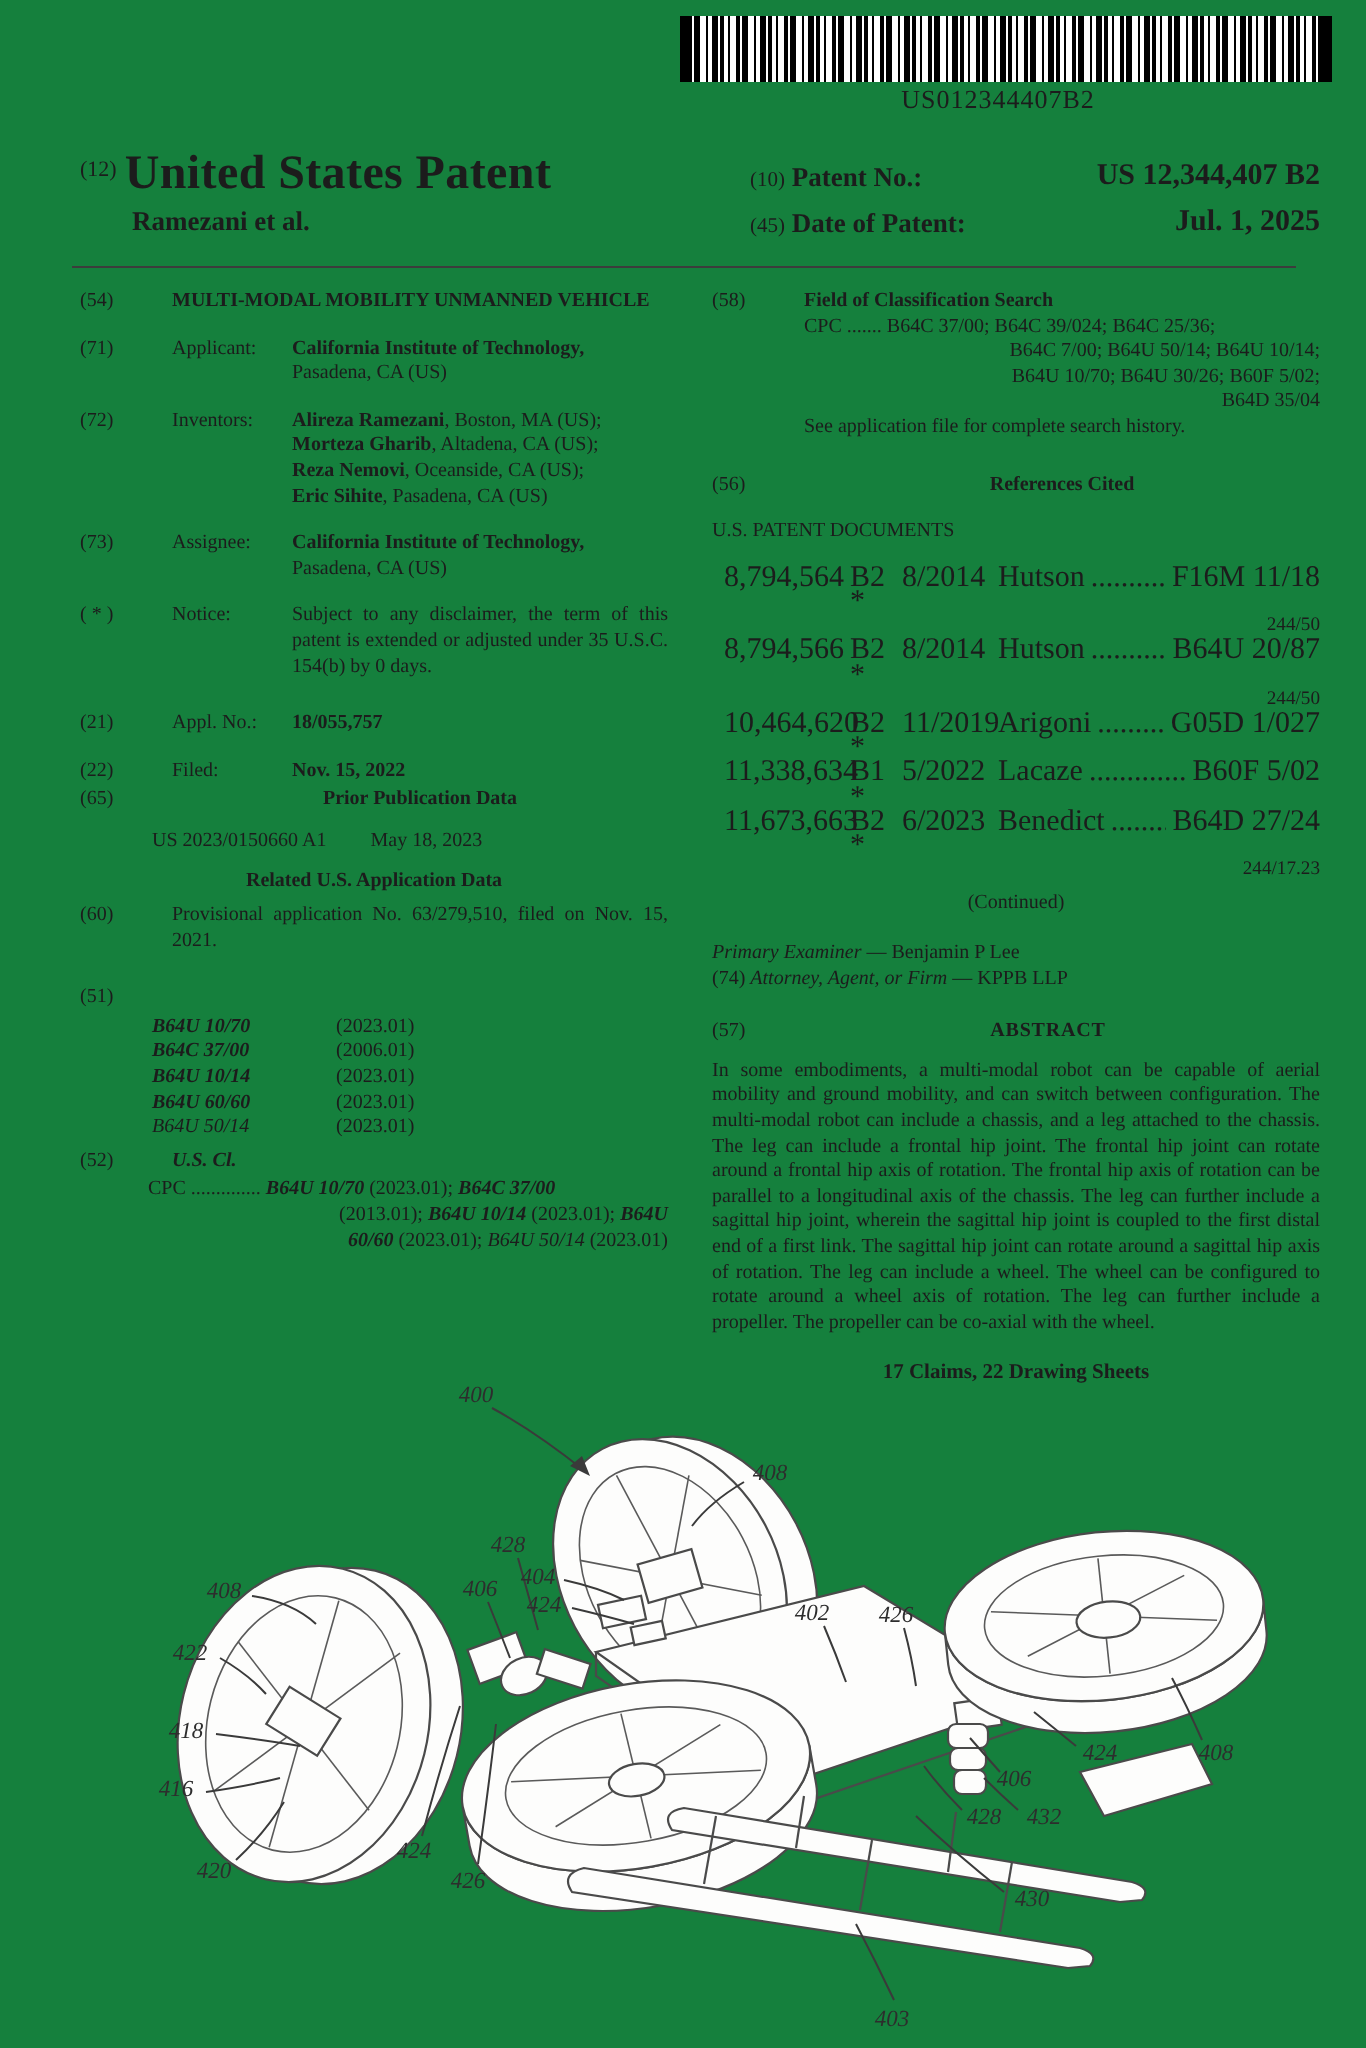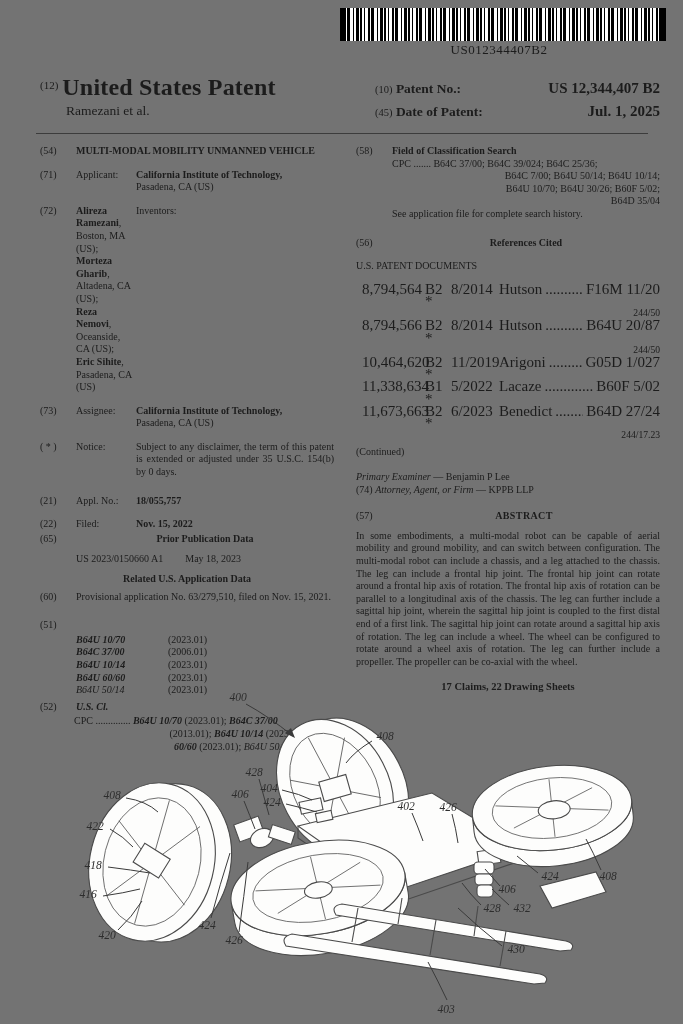--- a/index.html
+++ b/index.html
@@ -1,59 +1,59 @@
 <!DOCTYPE html>
 <html><head>
 <meta charset="utf-8">
 <style>
   html,body{margin:0;padding:0;background:#e8e8e8;}
-  .page{position:relative;width:683px;height:1024px;background:#737373;margin:0 auto;
+  .page{position:relative;width:683px;height:1024px;background:#15803d;margin:0 auto;
         font-family:"Liberation Serif","DejaVu Serif",serif;color:#1c1c1c;overflow:hidden;}
   
   .barcode-wrap{position:absolute;left:340px;top:8px;width:318px;text-align:center;}
   .barcode{height:33px;width:318px;
     background:repeating-linear-gradient(90deg,#000 0 2px,#fff 2px 3px,#000 3px 6px,#fff 6px 9px,#000 9px 10px,#fff 10px 12px,#000 12px 15px,#fff 15px 16px,#000 16px 18px,#fff 18px 20px,#000 20px 21px,#fff 21px 24px);
     border-left:4px solid #000;border-right:4px solid #000;}
   .barcode-text{font-size:13px;letter-spacing:.5px;margin-top:1px;}
   
   .hdr-left{position:absolute;left:40px;top:74px;}
   .hdr-num{font-size:11px;vertical-align:6px;}
   .hdr-title{font-size:24px;font-weight:bold;letter-spacing:.2px;}
-  .hdr-authors{font-size:13.5px;font-weight:normal;margin:2px 0 0 26px;}
+  .hdr-authors{font-size:13.5px;font-weight:bold;margin:2px 0 0 26px;}
   .hdr-right{position:absolute;left:375px;top:80px;width:285px;font-size:13px;}
   .hdr-row{display:flex;justify-content:space-between;align-items:flex-end;margin-bottom:6px;}
   .hdr-row .lbl{font-weight:bold;font-size:13.5px;}
   .hdr-row .sm{font-size:10.5px;font-weight:normal;}
   .hdr-row .val{font-weight:bold;font-size:15px;}
   .hdr-rule{position:absolute;left:36px;top:133px;width:612px;border-top:1.6px solid #3c3c3c;}
   
   .col{position:absolute;top:145px;font-size:10px;line-height:12.6px;}
   .col-left{left:40px;width:294px;}
   .col-right{left:356px;width:304px;}
-  .sec{display:grid;grid-template-columns:32px 1fr;column-gap:4px;margin-bottom:11px;}
+  .sec{display:grid;grid-template-columns:32px 1fr;column-gap:14px;margin-bottom:11px;}
   .sec .num{font-size:10px;}
   .sec .lab-val{display:grid;grid-template-columns:56px 1fr;column-gap:4px;}
   .bold{font-weight:bold;}
   .it{font-style:italic;}
   .bi{font-weight:bold;font-style:italic;}
   .just{text-align:justify;}
   .center-h{text-align:center;font-weight:bold;margin-bottom:5px;}
   .pubrow{display:flex;gap:22px;margin:1px 0 7px 36px;}
   .intcl{display:grid;grid-template-columns:92px 1fr;margin-left:2px;}
   .uscl-l2{text-align:right;}
   
   .ref-line{display:flex;font-size:15px;line-height:12.2px;}
   .ref-no{width:58px;text-align:right;}
   .ref-kind{width:26px;margin-left:5px;}
   .ref-date{width:40px;text-align:right;margin-right:6px;}
   .ref-name{margin-left:2px;}
   .ref-dots{flex:1;overflow:hidden;white-space:nowrap;margin:0 3px;color:#1c1c1c;}
   .ref-cls{text-align:right;white-space:nowrap;}
   .ref-cont{text-align:right;font-size:9.6px;line-height:12.2px;padding-right:0;}
-  .continued{text-align:left;margin-top:5px;}
+  .continued{text-align:center;margin-top:5px;}
   .seg-r{font-style:normal;font-weight:normal;}
   .seg-bi{font-weight:bold;font-style:italic;}
   .seg-i{font-style:italic;}
   .abstract57{display:grid;grid-template-columns:32px 1fr;margin:14px 0 7px 0;}
   .abstract57 .h{text-align:center;font-weight:bold;letter-spacing:.4px;}
   .claims{text-align:center;font-weight:bold;margin-top:13px;font-size:10.5px;}
   
   .fig{position:absolute;left:0;top:680px;}
   .fig svg text{font-family:"Liberation Serif",serif;font-style:italic;font-size:11.5px;fill:#2d2d2d;}
   .fig svg .ln{stroke:#4a4a4a;stroke-width:1.1;fill:none;}
@@ -102,27 +102,27 @@
       <span class="lab-val">
         <span>Applicant:</span>
         <span><span class="bold">California Institute of Technology,</span><br>
           <span>Pasadena, CA (US)</span></span>
       </span>
     </div>
 
     <div class="sec">
       <span class="num">(72)</span>
       <span class="lab-val">
+        <span>Inventors:</span>
         <span>
           <span class="bold">Alireza Ramezani</span><span>, Boston, MA (US);</span><br>
           <span class="bold">Morteza Gharib</span><span>, Altadena, CA (US);</span><br>
           <span class="bold">Reza Nemovi</span><span>, Oceanside, CA (US);</span><br>
           <span class="bold">Eric Sihite</span><span>, Pasadena, CA (US)</span>
         </span>
-        <span>Inventors:</span>
       </span>
     </div>
 
     <div class="sec">
       <span class="num">(73)</span>
       <span class="lab-val">
         <span>Assignee:</span>
         <span><span class="bold">California Institute of Technology,</span><br>
           <span>Pasadena, CA (US)</span></span>
       </span>
@@ -224,21 +224,21 @@
     </div>
     <div style="text-align:left;margin:6px 0 10px 0;">U.S. PATENT DOCUMENTS</div>
 
     <div style="margin-left:6px;">
       <div class="ref-line">
         <span class="ref-no">8,794,564</span>
           <span class="ref-kind">B2 *</span>
         <span class="ref-date">8/2014</span>
           <span class="ref-name">Hutson</span>
         <span class="ref-dots">..................................................</span>
-          <span class="ref-cls">F16M 11/20</span>
+          <span class="ref-cls">F16M 11/18</span>
       </div>
       <div class="ref-cont">244/50</div>
       <div class="ref-line">
         <span class="ref-no">8,794,566</span>
           <span class="ref-kind">B2 *</span>
         <span class="ref-date">8/2014</span>
           <span class="ref-name">Hutson</span>
         <span class="ref-dots">..................................................</span>
           <span class="ref-cls">B64U 20/87</span>
       </div>

